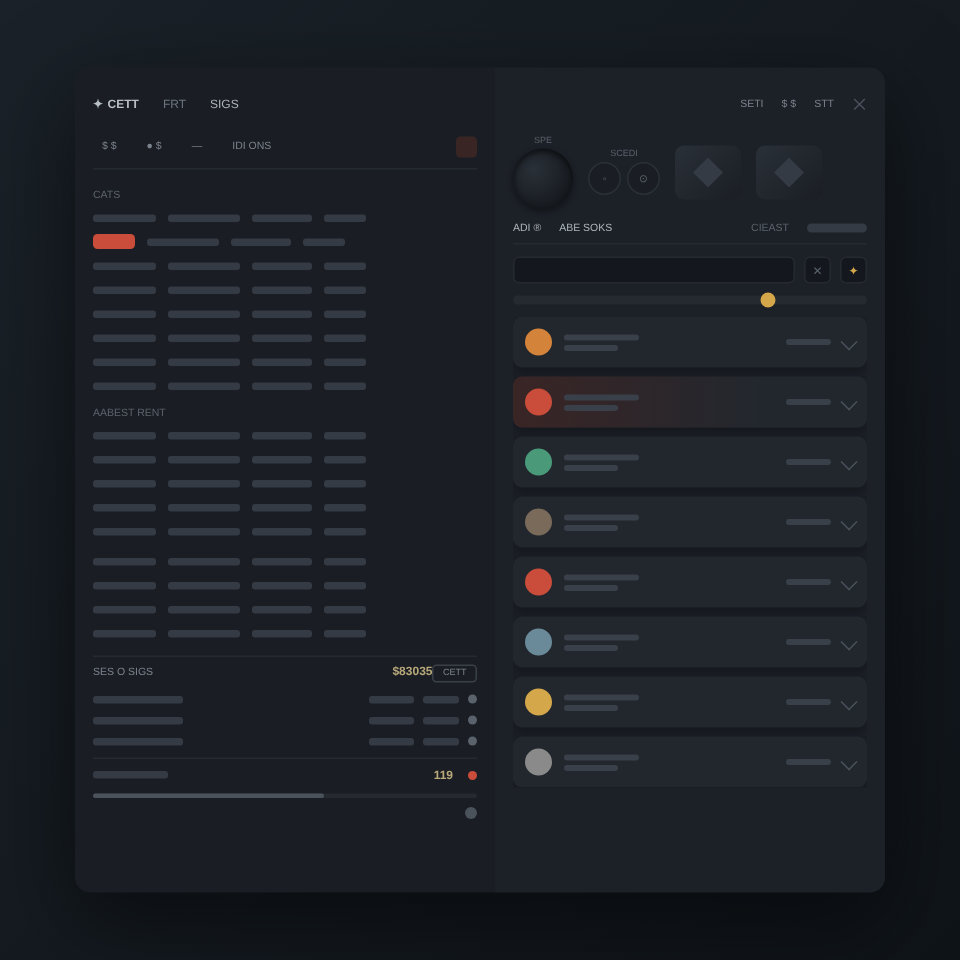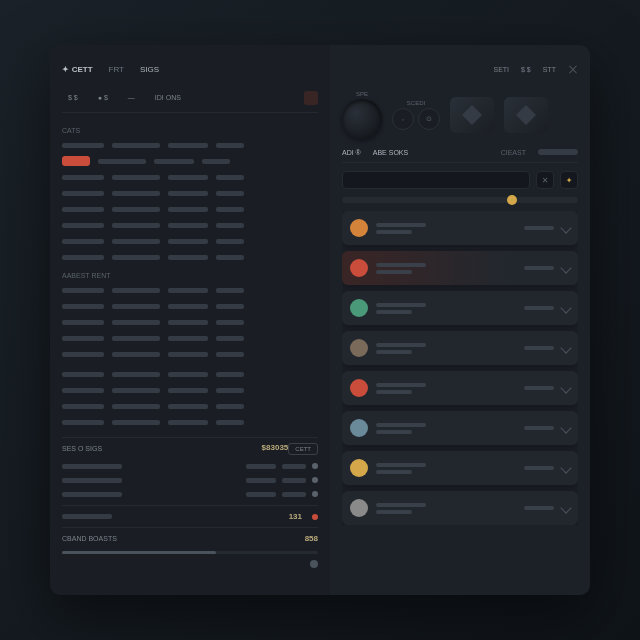--- a/index.html
+++ b/index.html
@@ -216,27 +216,23 @@
         <div class="detail-row">
           <div class="tcell" style="width:60px"></div>
           <div class="tcell" style="width:30px;margin-left:auto"></div>
           <div class="tcell" style="width:24px"></div>
           <span class="dot" style="background:#5a626c"></span>
         </div>
       </div>
     <div class="sum-row">
       <div class="sum-lbl"></div>
       <div style="display:flex;gap:10px;align-items:center">
-        <span class="sum-val">131</span>
+        <span class="sum-val">119</span>
         <span class="dot" style="background:#c94d3a"></span>
       </div>
-    </div>
-    <div class="sum-row">
-      <span style="font-size:7px;color:#7a828c">CBAND BOASTS</span>
-      <span class="sum-val">858</span>
     </div>
     <div class="prog-track">
       <div class="prog-fill" id="prog" style="width: 60%;"></div>
     </div>
     <div style="display:flex;justify-content:flex-end;margin-top:6px">
       <span class="dot" style="background:#4a525c;width:8px;height:8px"></span>
     </div>
   </div>
 
   <div class="right">

